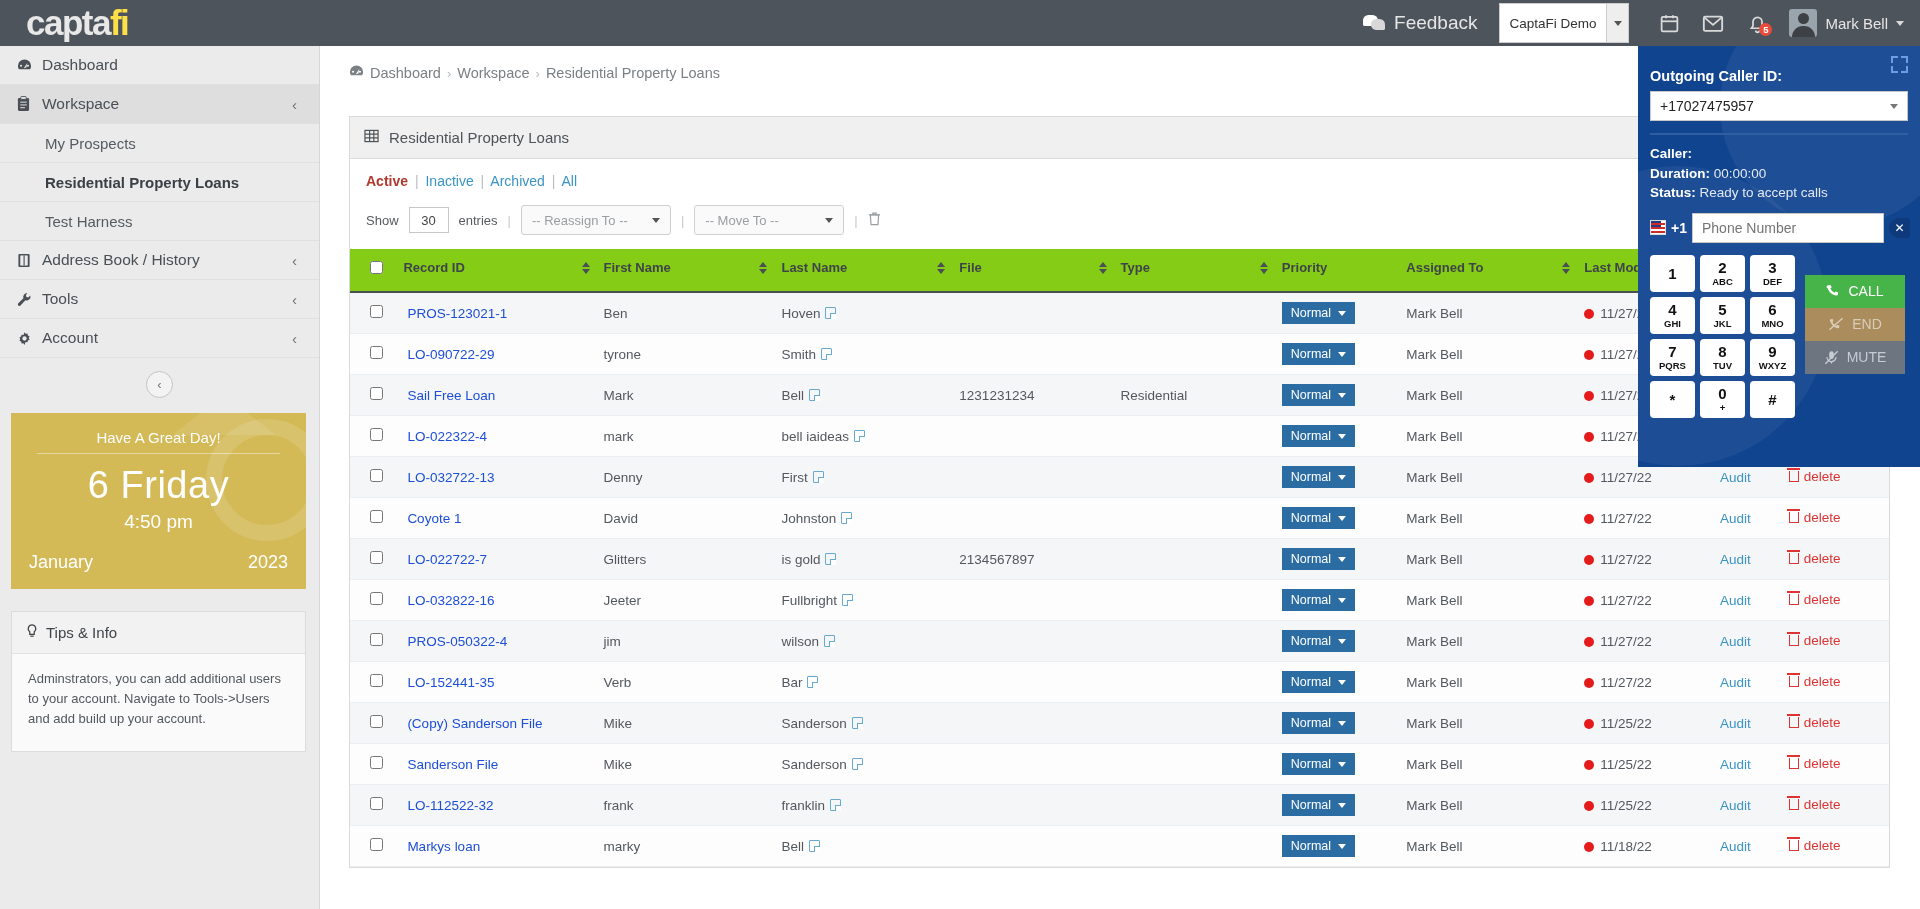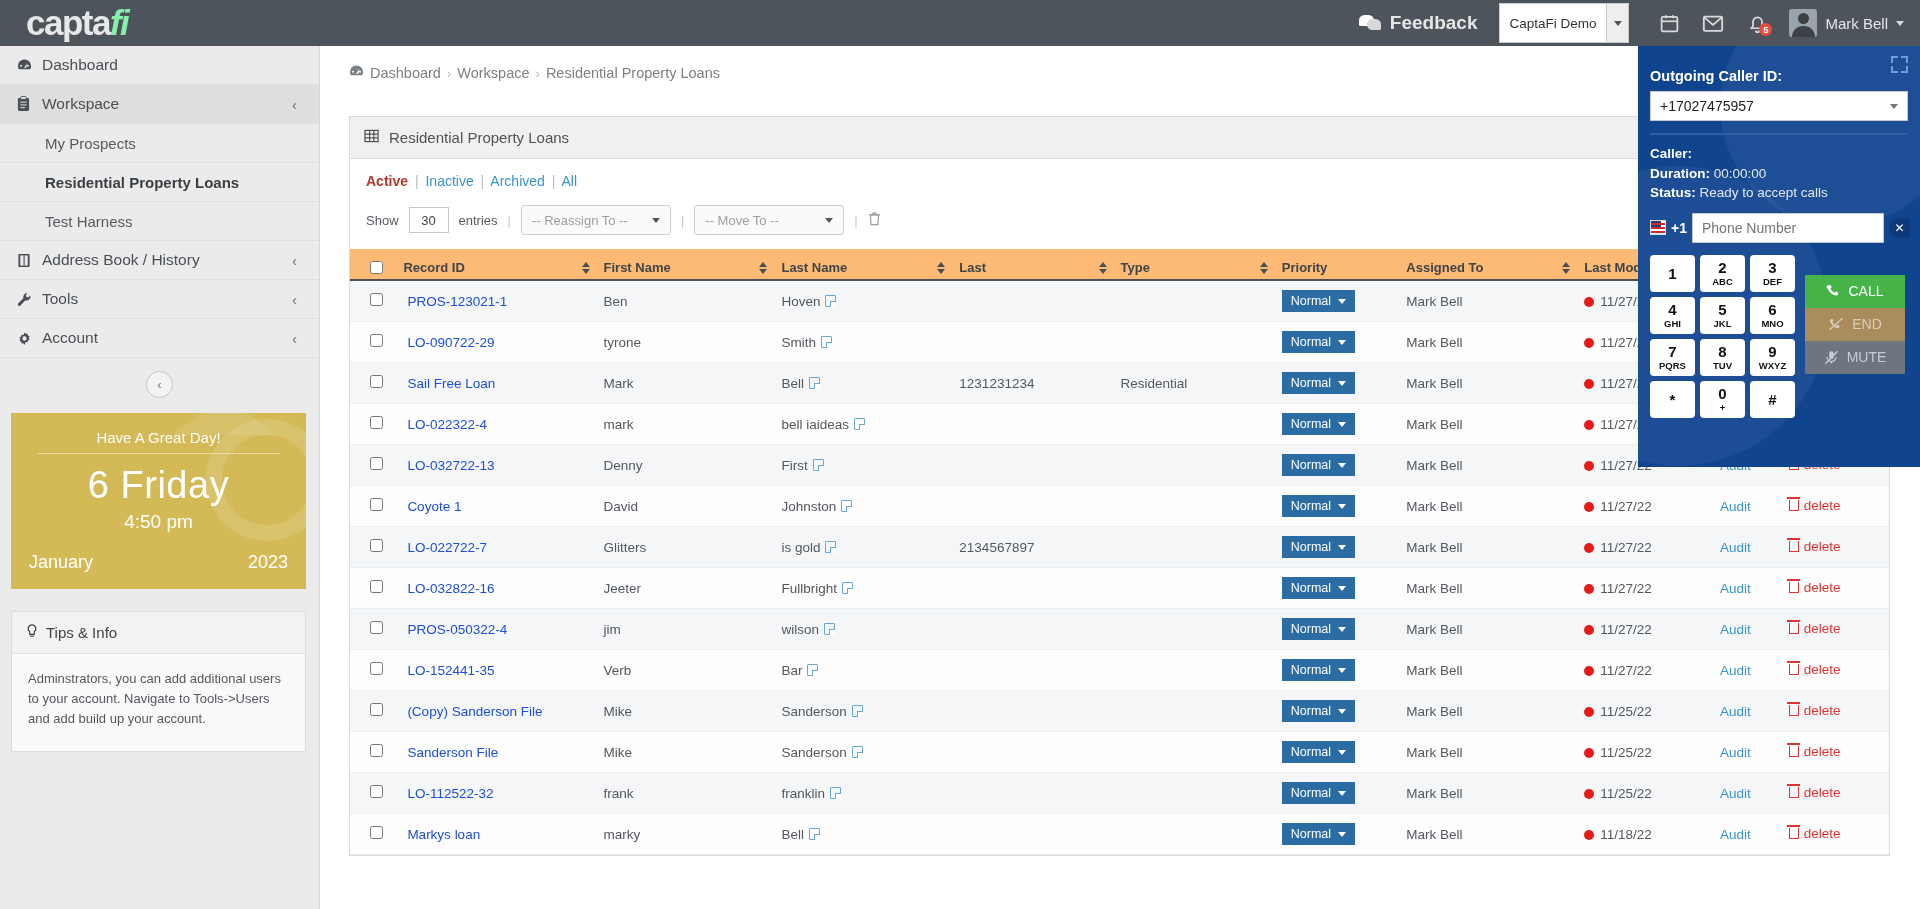--- a/index.html
+++ b/index.html
@@ -13,24 +13,24 @@
 
   
   .topnav {
     position: absolute; top: 0; left: 0; width: 1920px; height: 46px;
     background: #4e545c; display: flex; align-items: center;
     z-index: 40;
   }
   .logo-wrap { width: 320px; padding-left: 26px; display: flex; align-items: center; }
   .logo { font-size: 35px; font-weight: bold; letter-spacing: -1.5px; font-style: normal; }
   .logo .c-white { color: #e8e8e8; }
-  .logo .c-green { color: #86efac; font-style: italic; }
+  .logo .c-green { color: #fde047; }
 
   .topnav-right { margin-left: auto; display: flex; align-items: center; height: 46px; padding-right: 16px; gap: 0; }
-  .feedback { display: flex; align-items: center; gap: 9px; color: #e6e6e6; font-size: 19px; margin-right: 22px; cursor: pointer; font-weight: bold; }
+  .feedback { display: flex; align-items: center; gap: 9px; color: #e6e6e6; font-size: 19px; margin-right: 22px; cursor: pointer; }
   .chat-icon { display:inline-block; width: 22px; height: 17px; position: relative; }
   .chat-icon::before {
     content:""; position:absolute; left:0; top:0; width:15px; height:11px; background:#fff; border-radius:6px 6px 6px 2px;
   }
   .chat-icon::after {
     content:""; position:absolute; left:8px; top:4px; width:14px; height:11px; background:#d8d8d8; border-radius:6px 6px 2px 6px;
   }
 
   .demo-select {
     width: 130px; height: 40px; background: #fff; border: 1px solid #ccc;
@@ -139,22 +139,22 @@
   .sel {
     width:150px; height:30px; border:1px solid #cfcfcf; background:#fafafa; border-radius:3px;
     display:flex; align-items:center; padding-left:10px; font-size:13px; color:#9a9ea2; position:relative; cursor:pointer;
   }
   .sel .cr { position:absolute; right:10px; }
   .pipe { color:#c4c8cb; }
   .trash { color:#9a9ea2; cursor:pointer; font-size:15px;}
 
   table { width:100%; border-collapse:collapse; table-layout:fixed;}
   thead th {
-    font-size:13px; color:#3f4449; text-align:left; padding: 11px 0 4px 0;
-    border-bottom:2px solid #4a4f55; font-weight:bold; background:#fdba74;
+    font-size:13px; color:#3f4449; text-align:left; padding: 11px 0 16px 0;
+    border-bottom:2px solid #4a4f55; font-weight:bold; background:#84cc16;
   }
   thead th .th-in { display:flex; align-items:center; }
   .sorter { margin-left:auto; margin-right:14px; display:inline-flex; flex-direction:column; gap:2px; color:#5a5f64; cursor:pointer;}
   .sorter i { width:0;height:0;border-left:4px solid transparent;border-right:4px solid transparent; display:block;}
   .sorter i.up { border-bottom:5px solid #4a4f55; }
   .sorter i.dn { border-top:5px solid #4a4f55; }
 
   tbody td { font-size:13.5px; color:#53585e; padding: 9px 0; border-bottom:1px solid #eceff1; vertical-align:middle;}
   tbody tr.odd td { background:#f5f6f7; }
   tbody tr.even td { background:#fdfdfd; }
@@ -506,21 +506,21 @@
               <div class="th-in">
                 <span>Last Name</span>
                 <span class="sorter">
                   <i class="up"></i>
                   <i class="dn"></i>
                 </span>
               </div>
             </th>
           <th>
               <div class="th-in">
-                <span>Last</span>
+                <span>File</span>
                 <span class="sorter">
                   <i class="up"></i>
                   <i class="dn"></i>
                 </span>
               </div>
             </th>
           <th>
               <div class="th-in">
                 <span>Type</span>
                 <span class="sorter">

